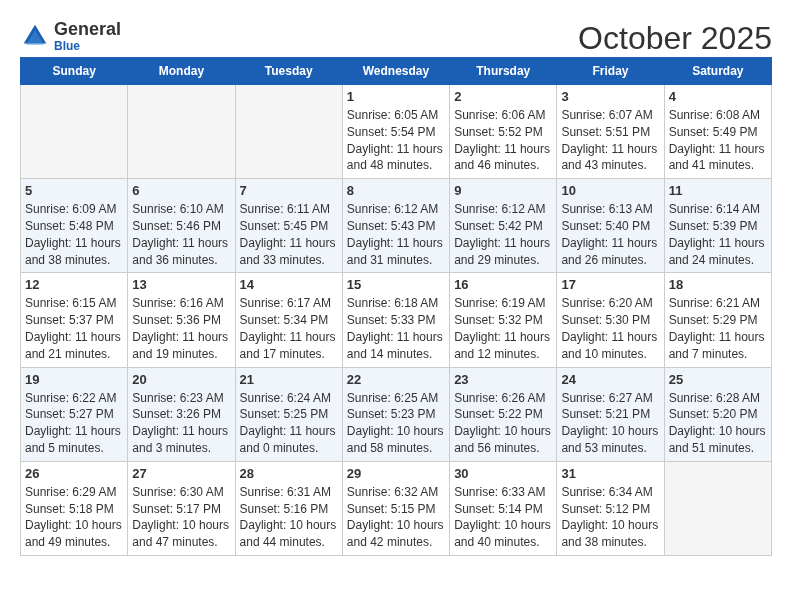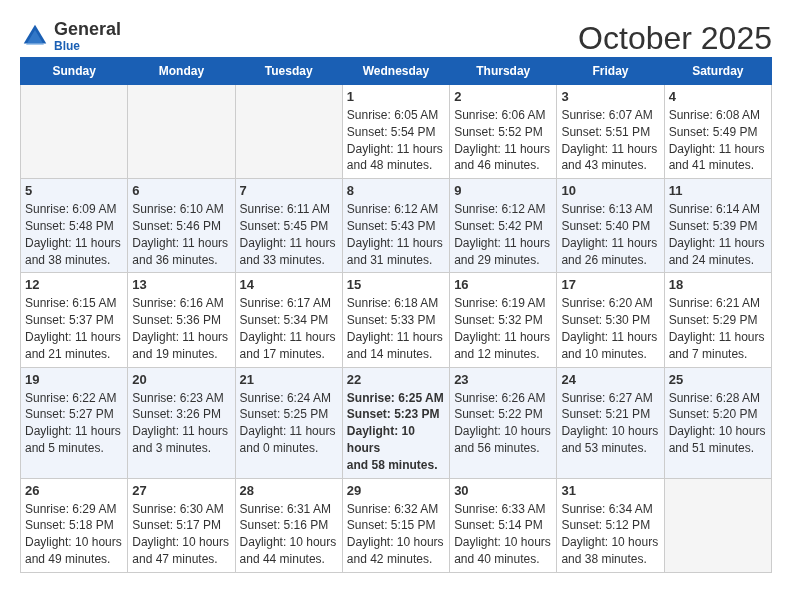--- a/index.html
+++ b/index.html
@@ -282,21 +282,21 @@
         </td>
         <td>
           <div class="day-number">21</div>
           <div class="day-info" style="white-space: pre-line;">Sunrise: 6:24 AM
 Sunset: 5:25 PM
 Daylight: 11 hours
 and 0 minutes.</div>
         </td>
         <td>
           <div class="day-number">22</div>
-          <div class="day-info" style="white-space: pre-line; font-weight: bold;">Sunrise: 6:25 AM
+          <div class="day-info" style="white-space: pre-line;">Sunrise: 6:25 AM
 Sunset: 5:23 PM
 Daylight: 10 hours
 and 58 minutes.</div>
         </td>
         <td>
           <div class="day-number">23</div>
           <div class="day-info" style="white-space: pre-line;">Sunrise: 6:26 AM
 Sunset: 5:22 PM
 Daylight: 10 hours
 and 56 minutes.</div>

